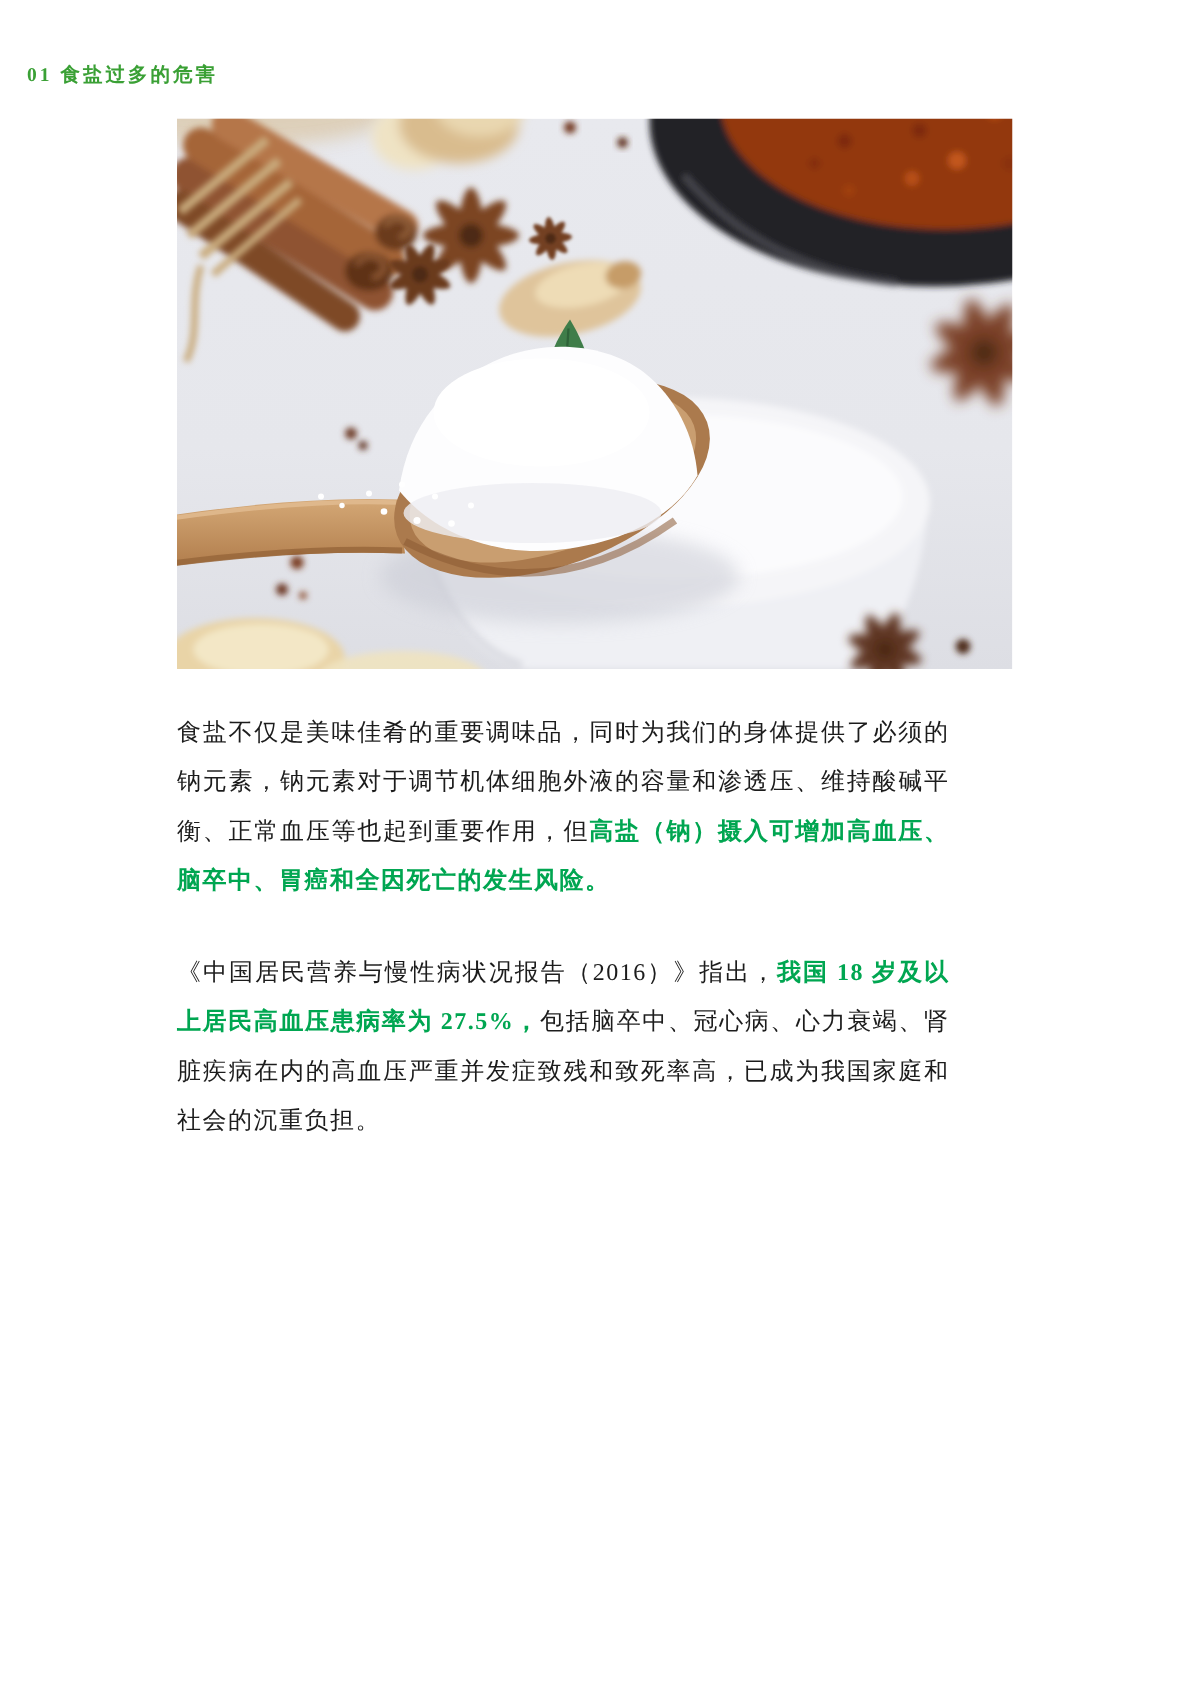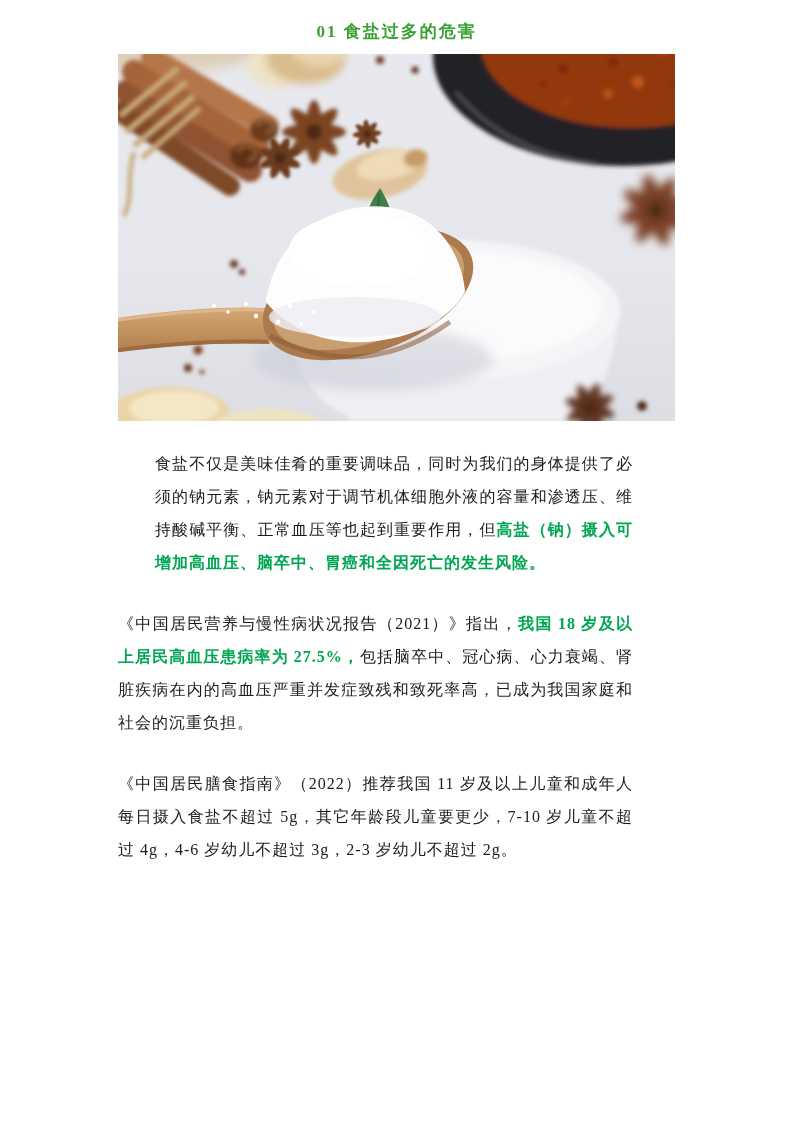--- a/index.html
+++ b/index.html
@@ -7,25 +7,24 @@
     position:relative;
     width:793px;height:1122px;
     background:var(--page-bg,#fff);
     overflow:hidden;
     font-family:"Liberation Serif","DejaVu Serif",serif;
     color:var(--body-text,#1c1c1c);
     box-sizing:border-box;
     padding-top:21px;
   }
   .doc-title{
-    margin:0;
-    font-size:17px;
+    margin:18px;
+    font-size:13px;
     line-height:22px;
     font-weight:bold;
-    text-align:center;
     letter-spacing:2px;
     color:var(--title-green,#3aa035);
   }
   .photo-wrap{
     width:557px;height:367px;
     margin:11px 0 0 118px;
     overflow:hidden;
   }
   .photo-wrap svg{display:block;}
   .content{
@@ -33,21 +32,21 @@
     margin-left:118px;
   }
   .content p{
     margin:0 0 28px 0;
     font-size:16px;
     line-height:33px;
     letter-spacing:1px;
     text-align:justify;
     word-break:normal;
   }
-  .content p.first{margin-top:26px;margin-left:37px;}
+  .content p.first{margin-top:26px;}
   .em{
     color:var(--emphasis-green,#00a651);
     font-weight:bold;
   }
 </style>
 </head>
 <body>
 
 <div class="page">
 
@@ -196,19 +195,18 @@
 
       <use href="#anise" transform="translate(472,354) scale(0.8) rotate(18)" fill="#5f3522" filter="url(#b4)"></use>
       <circle cx="524" cy="352" r="5" fill="#4f2d1c" filter="url(#b2)"></circle>
     </svg>
   </div>
 
   <div class="content">
     <p class="first"><span>食盐不仅是美味佳肴的重要调味品，同时为我们的身体提供了必须的钠元素，钠元素对于调节机体细胞外液的容量和渗透压、维持酸碱平衡、正常血压等也起到重要作用，但</span><span class="em">高盐（钠）摄入可增加高血压、脑卒中、胃癌和全因死亡的发生风险。</span></p>
 
 
-    <p><span>《中国居民营养与慢性病状况报告（2021）》指出，</span><span class="em">我国 18 岁及以上居民高血压患病率为 27.5%，</span><span>包括脑卒中、冠心病、心力衰竭、肾脏疾病在内的高血压严重并发症致残和致死率高，已成为我国家庭和社会的沉重负担。</span></p>
-
-
-    <p><span>《中国居民膳食指南》（2022）推荐我国 11 岁及以上儿童和成年人每日摄入食盐不超过 5g，其它年龄段儿童要更少，7-10 岁儿童不超过 4g，4-6 岁幼儿不超过 3g，2-3 岁幼儿不超过 2g。</span></p>
+    <p><span>《中国居民营养与慢性病状况报告（2016）》指出，</span><span class="em">我国 18 岁及以上居民高血压患病率为 27.5%，</span><span>包括脑卒中、冠心病、心力衰竭、肾脏疾病在内的高血压严重并发症致残和致死率高，已成为我国家庭和社会的沉重负担。</span></p>
+
+
   </div>
 
 </div>
 
 </body></html>

